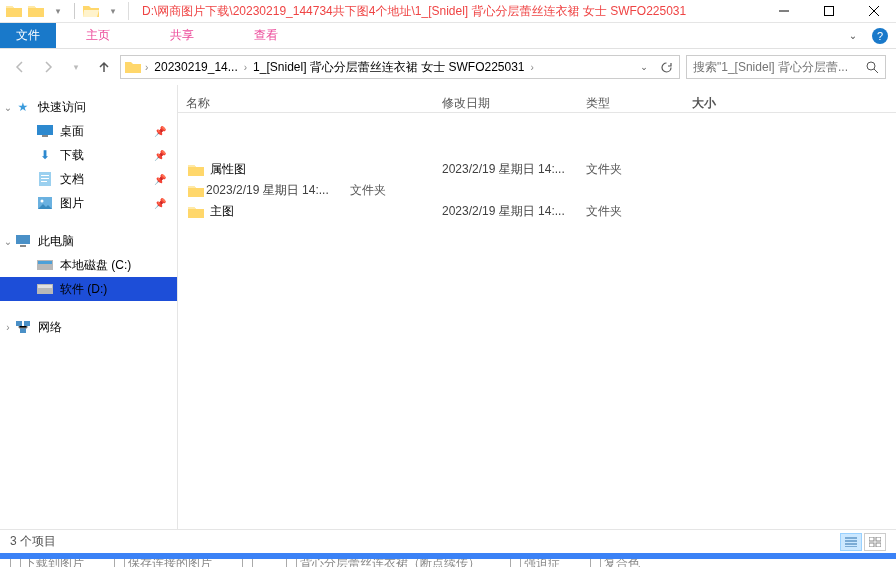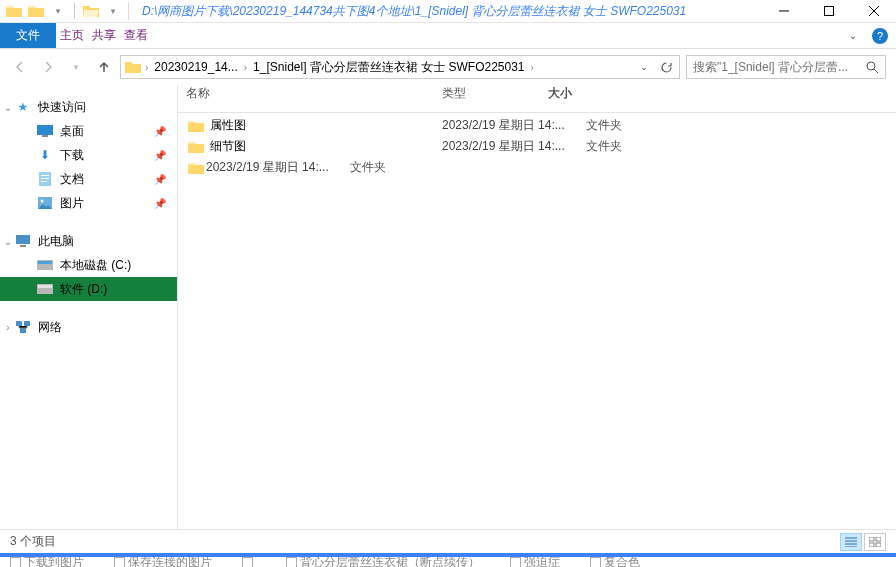--- a/index.html
+++ b/index.html
@@ -4,28 +4,28 @@
 <style>
 * { margin: 0; padding: 0; box-sizing: border-box; font-family: "Microsoft YaHei", "Segoe UI", sans-serif; font-size: 12px; }
 body { background: #fff; overflow: hidden; }
 .window { width: 896px; height: 567px; display: flex; flex-direction: column; position: relative; }
 
 
 .titlebar { height: 23px; display: flex; align-items: center; background: #fff; border-bottom: 1px solid #e5e5e5; }
 .titlebar .folder-icons { display: flex; align-items: center; padding: 0 4px; gap: 2px; }
 .titlebar .folder-icons .micon { width: 20px; height: 20px; display: flex; align-items: center; justify-content: center; }
 .titlebar .qat-sep { width: 1px; height: 16px; background: #ccc; margin: 0 4px; }
-.titlebar .title-text { flex: 1; padding-left: 6px; color: #3b82f6; white-space: nowrap; overflow: hidden; font-style: italic; }
+.titlebar .title-text { flex: 1; padding-left: 6px; color: #ef4444; white-space: nowrap; overflow: hidden; }
 .titlebar .wbtns { display: flex; }
 .titlebar .wbtn { width: 45px; height: 23px; display: flex; align-items: center; justify-content: center; color: #000; }
 
 
 .ribbon { height: 26px; display: flex; align-items: stretch; background: #fff; border-bottom: 1px solid #e1e1e1; }
 .ribbon .file-tab { background: #1979ca; color: #fff; padding: 0 16px; display: flex; align-items: center; }
-.ribbon .rtab { padding: 0 4px; display: flex; align-items: center; color: #701a75; }
+.ribbon .rtab { padding: 0 30px; display: flex; align-items: center; color: #ec4899; }
 .ribbon .spacer { flex: 1; }
 .ribbon .rctrl { width: 30px; display: flex; align-items: center; justify-content: center; color: #555; }
 .ribbon .help { background: #1979ca; color: #fff; border-radius: 50%; width: 16px; height: 16px; font-size: 11px; line-height: 16px; text-align: center; margin: 5px 8px 0 4px; }
 
 
 .navrow { height: 36px; display: flex; align-items: center; gap: 6px; padding: 4px 10px; background: #fff; }
 .navbtns { display: flex; align-items: center; gap: 8px; color: #999; }
 .navbtns .nb { width: 20px; height: 20px; display: flex; align-items: center; justify-content: center; }
 .navbtns .nb.enabled { color: #555; }
 .addr { flex: 1; height: 24px; border: 1px solid #ccc; display: flex; align-items: center; padding: 0 2px; }
@@ -39,49 +39,49 @@
 .search .sicon { width: 26px; display: flex; align-items: center; justify-content: center; color: #555; }
 
 
 .body { flex: 1; display: flex; min-height: 0; }
 
 
 .navpane { width: 178px; border-right: 1px solid #e5e5e5; padding: 10px 0; overflow: hidden; }
 .navgroup { margin-bottom: 14px; }
 .navitem { height: 24px; display: flex; align-items: center; padding-left: 14px; position: relative; }
 .navitem.sub { padding-left: 36px; }
-.navitem.selected { background: #15803d; }
+.navitem.selected { background: #1d4ed8; }
 .navitem .exp { position: absolute; left: 2px; width: 12px; color: #888; font-size: 10px; text-align: center; }
 .navitem .nicon { width: 18px; height: 16px; display: flex; align-items: center; justify-content: center; margin-right: 6px; }
 .navitem .nlabel { color: #000; }
 .navitem .pin { margin-left: auto; margin-right: 10px; color: #888; font-size: 10px; }
 
 
 .content { flex: 1; display: flex; flex-direction: column; }
-.colheads { height: 28px; display: flex; align-items: flex-start; border-bottom: 1px solid #e5e5e5; padding-left: 8px; }
+.colheads { height: 28px; display: flex; align-items: flex-end; border-bottom: 1px solid #e5e5e5; padding-left: 8px; }
 .colheads .ch { color: #555; font-size: 12px; }
 .colheads .ch.name { width: 256px; }
 .colheads .ch.date { width: 144px; }
 .colheads .ch.type { width: 106px; }
 .colheads .ch.size { width: 80px; font-weight: bold; }
-.rows { flex: 1; padding-top: 2px; }
+.rows { flex: 1; padding-top: 2px; margin-top: 44px; }
 .row { height: 21px; display: flex; align-items: center; padding-left: 8px; }
 .row .ricon { width: 20px; display: flex; align-items: center; justify-content: center; }
 .row .rname { width: 236px; padding-left: 4px; }
 .row .rdate { width: 144px; color: #404040; }
 .row .rtype { width: 106px; color: #555; }
 
 
 .status { height: 24px; border-top: 1px solid #e5e5e5; display: flex; align-items: center; padding: 0 10px; color: #555; }
 .status .spacer { flex: 1; }
 .status .vbtn { width: 22px; height: 18px; border: 1px solid #ccc; display: flex; align-items: center; justify-content: center; margin-left: 2px; }
 .status .vbtn.active { background: #cce8ff; border-color: #99d1ff; }
 
 
-.clipped { height: 14px; display: flex; align-items: center; padding: 0 10px; gap: 30px; color: #888; font-size: 11px; overflow: hidden; border-top: 4px solid #3b82f6; }
+.clipped { height: 14px; display: flex; align-items: center; padding: 0 10px; gap: 30px; color: #888; font-size: 11px; overflow: hidden; border-top: 6px solid #3b82f6; }
 .clipped .cb { width: 11px; height: 11px; border: 1px solid #aaa; display: inline-block; vertical-align: middle; margin-right: 3px; }
 
 
 .folder-svg { width: 16px; height: 14px; }
 
 </style>
 </head>
 <body>
 
 <div class="window">
@@ -280,20 +280,21 @@
               </svg>
             </span>
           <span class="nlabel">网络</span>
         </div>
       </div>
     </div>
 
     <div class="content">
       <div class="colheads">
         <div class="ch name">名称</div>
+        <div class="ch date">修改日期</div>
         <div class="ch type">类型</div>
         <div class="ch size">大小</div>
       </div>
       <div class="rows">
         <div class="row">
           <span class="ricon">
               <svg class="folder-svg" viewBox="0 0 16 14">
                 <path fill="#ffd76b" d="M0 2h6l2 2h8v9H0z"></path>
                 <path fill="#ffe9a6" d="M0 2h6l2 2H0z"></path>
               </svg>
@@ -302,31 +303,31 @@
           <span class="rdate">2023/2/19 星期日 14:...</span>
           <span class="rtype">文件夹</span>
         </div>
         <div class="row">
           <span class="ricon">
               <svg class="folder-svg" viewBox="0 0 16 14">
                 <path fill="#ffd76b" d="M0 2h6l2 2h8v9H0z"></path>
                 <path fill="#ffe9a6" d="M0 2h6l2 2H0z"></path>
               </svg>
             </span>
-          <span class="rname">细节图</span>
           <span class="rdate">2023/2/19 星期日 14:...</span>
           <span class="rtype">文件夹</span>
         </div>
         <div class="row">
           <span class="ricon">
               <svg class="folder-svg" viewBox="0 0 16 14">
                 <path fill="#ffd76b" d="M0 2h6l2 2h8v9H0z"></path>
                 <path fill="#ffe9a6" d="M0 2h6l2 2H0z"></path>
               </svg>
             </span>
+          <span class="rname">主图</span>
           <span class="rdate">2023/2/19 星期日 14:...</span>
           <span class="rtype">文件夹</span>
         </div>
       </div>
     </div>
   </div>
 
   <div class="status">
     <span>3 个项目</span>
     <span class="spacer"></span>

